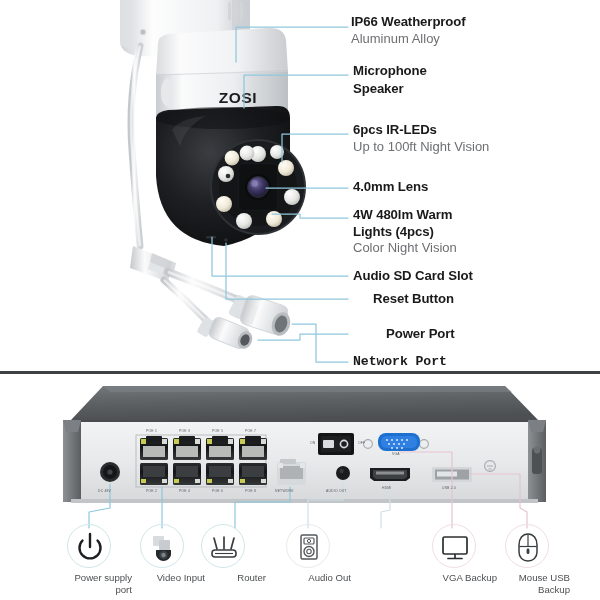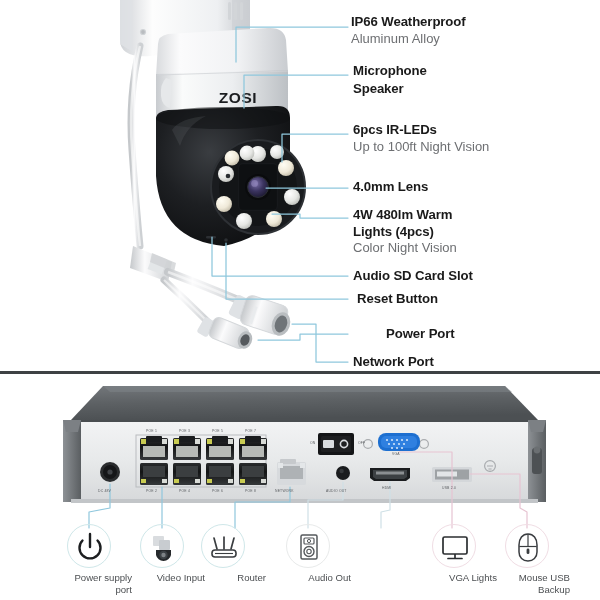--- a/index.html
+++ b/index.html
@@ -429,27 +429,27 @@
 
   <div class="callout" style="left:353px;top:207px;">
     <div class="ttl">4W 480lm Warm</div>
     <div class="ttl">Lights (4pcs)</div>
     <div class="sub">Color Night Vision</div>
   </div>
 
   <div class="callout" style="left:353px;top:268px;">
     <div class="ttl">Audio SD Card Slot</div>
   </div>
-  <div class="callout" style="left:357px;top:291px;">
+  <div class="callout" style="left:373px;top:291px;">
     <div class="ttl">Reset Button</div>
   </div>
   <div class="callout" style="left:353px;top:326px;margin-left:33px;">
     <div class="ttl">Power Port</div>
   </div>
-  <div class="callout" style="left:353px;top:354px;">
+  <div class="callout" style="left:353px;top:354px;font-family:Liberation Mono, monospace;">
     <div class="ttl">Network Port</div>
   </div>
 
   <div class="iconrow">
 
     <div class="iconcell" style="left:46px;">
       <div class="icircle">
         <svg width="44" height="44" viewBox="0 0 44 44">
           <path d="M14.5 15.5 A10.5 10.5 0 1 0 29.5 15.5" fill="none" stroke="#1c1e20" stroke-width="2.4" stroke-linecap="round"></path>
           <line x1="22" y1="9" x2="22" y2="22" stroke="#1c1e20" stroke-width="2.4" stroke-linecap="round"></line>
@@ -499,21 +499,21 @@
 
 
     <div class="iconcell" style="left:411px;">
       <div class="icircle pink">
         <svg width="44" height="44" viewBox="0 0 44 44">
           <rect x="10" y="12" width="24" height="17" rx="1.6" fill="none" stroke="#2b2e31" stroke-width="1.7"></rect>
           <line x1="22" y1="29" x2="22" y2="33" stroke="#2b2e31" stroke-width="1.7"></line>
           <line x1="15" y1="33.5" x2="29" y2="33.5" stroke="#2b2e31" stroke-width="1.7" stroke-linecap="round"></line>
         </svg>
       </div>
-      <div class="icap">VGA Lights</div>
+      <div class="icap">VGA Backup</div>
     </div>
 
     <div class="iconcell" style="left:484px;">
       <div class="icircle pink">
         <svg width="44" height="44" viewBox="0 0 44 44">
           <path d="M22 9 C27.5 9 31 13.5 31 20 V27 C31 32.5 27.2 36 22 36 C16.8 36 13 32.5 13 27 V20 C13 13.5 16.5 9 22 9 Z" fill="none" stroke="#3a3d40" stroke-width="1.5"></path>
           <line x1="22" y1="9" x2="22" y2="21" stroke="#3a3d40" stroke-width="1.2"></line>
           <line x1="13.3" y1="21.5" x2="30.7" y2="21.5" stroke="#3a3d40" stroke-width="1.2"></line>
           <rect x="20.6" y="23.5" width="2.8" height="5.6" rx="1.4" fill="#3a3d40"></rect>
         </svg>

